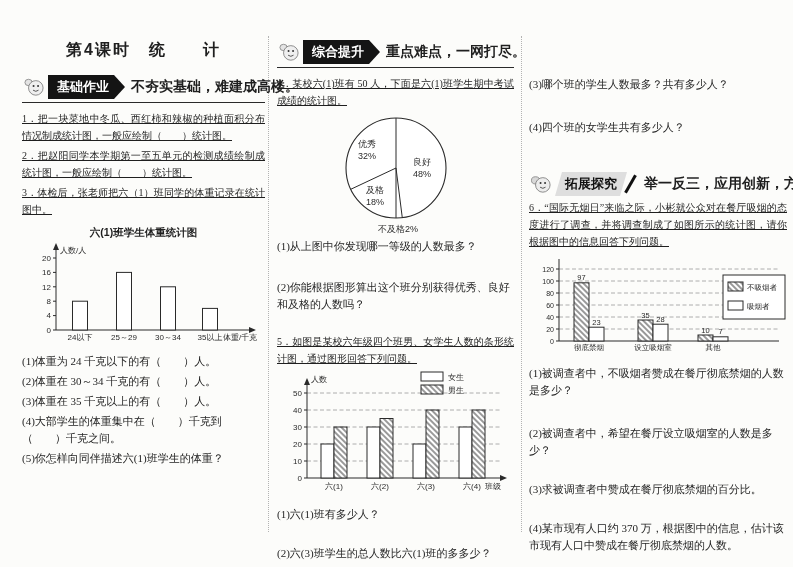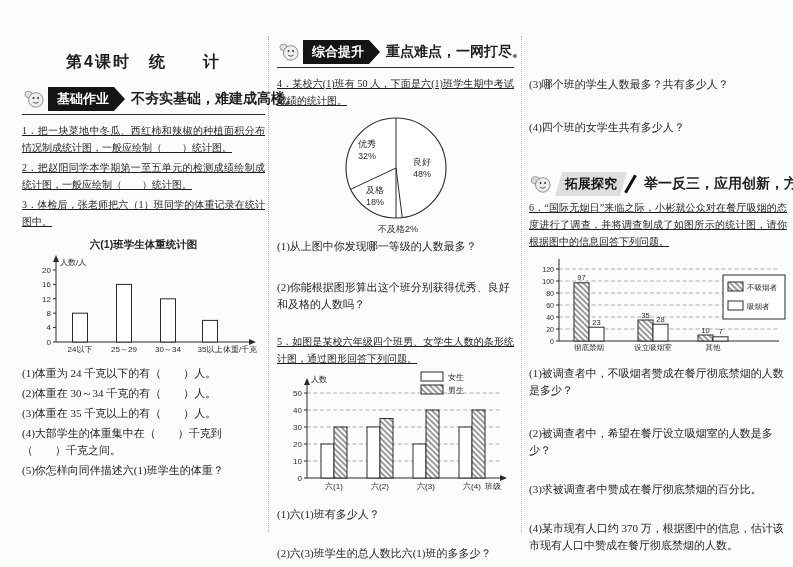--- a/index.html
+++ b/index.html
@@ -5,21 +5,21 @@
   *{margin:0;padding:0;box-sizing:border-box;}
   html,body{width:793px;height:567px;}
   body{background:#f4f4f1;font-family:"Liberation Serif","DejaVu Serif",serif;color:#1f1f1f;position:relative;overflow:hidden;}
   .page{position:absolute;inset:0;background:#fcfcfa;}
   .divider{position:absolute;top:36px;height:496px;border-left:1.5px dotted #b3b3b3;}
   .d1{left:268px;}.d2{left:521px;}
   .col{position:absolute;top:40px;}
   .col-left{left:22px;width:243px;}
   .col-mid{left:277px;width:237px;}
   .col-right{left:529px;width:258px;}
-  .title{font-family:"Liberation Sans","DejaVu Sans",sans-serif;font-size:16px;font-weight:bold;letter-spacing:2px;text-align:center;margin:12px 0 14px;}
+  .title{font-family:"Liberation Sans","DejaVu Sans",sans-serif;font-size:16px;font-weight:bold;letter-spacing:2px;text-align:center;margin:0 0 14px;}
   .badge-row{display:flex;align-items:center;margin:0 0 3px;}
   .mascot{width:24px;height:20px;flex:0 0 auto;margin-right:2px;}
   .banner{font-family:Liberation Sans, sans-serif;font-weight:bold;white-space:nowrap;}
   .banner.dark{background:#141414;color:#fff;font-size:13px;padding:3px 16px 3px 9px;
     clip-path:polygon(0 0,calc(100% - 11px) 0,100% 50%,calc(100% - 11px) 100%,0 100%);}
   .banner.light{background:#dedede;color:#101010;font-size:13px;padding:3px 10px;
     clip-path:polygon(7px 0,100% 0,calc(100% - 7px) 100%,0 100%);}
   .slash{width:3px;height:20px;background:#111;transform:rotate(30deg);margin:0 6px 0 2px;flex:0 0 auto;}
   .tagline{font-family:"Liberation Sans","DejaVu Sans",sans-serif;font-size:14px;font-weight:bold;margin-left:6px;white-space:nowrap;}
   .rule{border:none;border-top:1.5px solid #2a2a2a;margin:1px 0 7px;}

